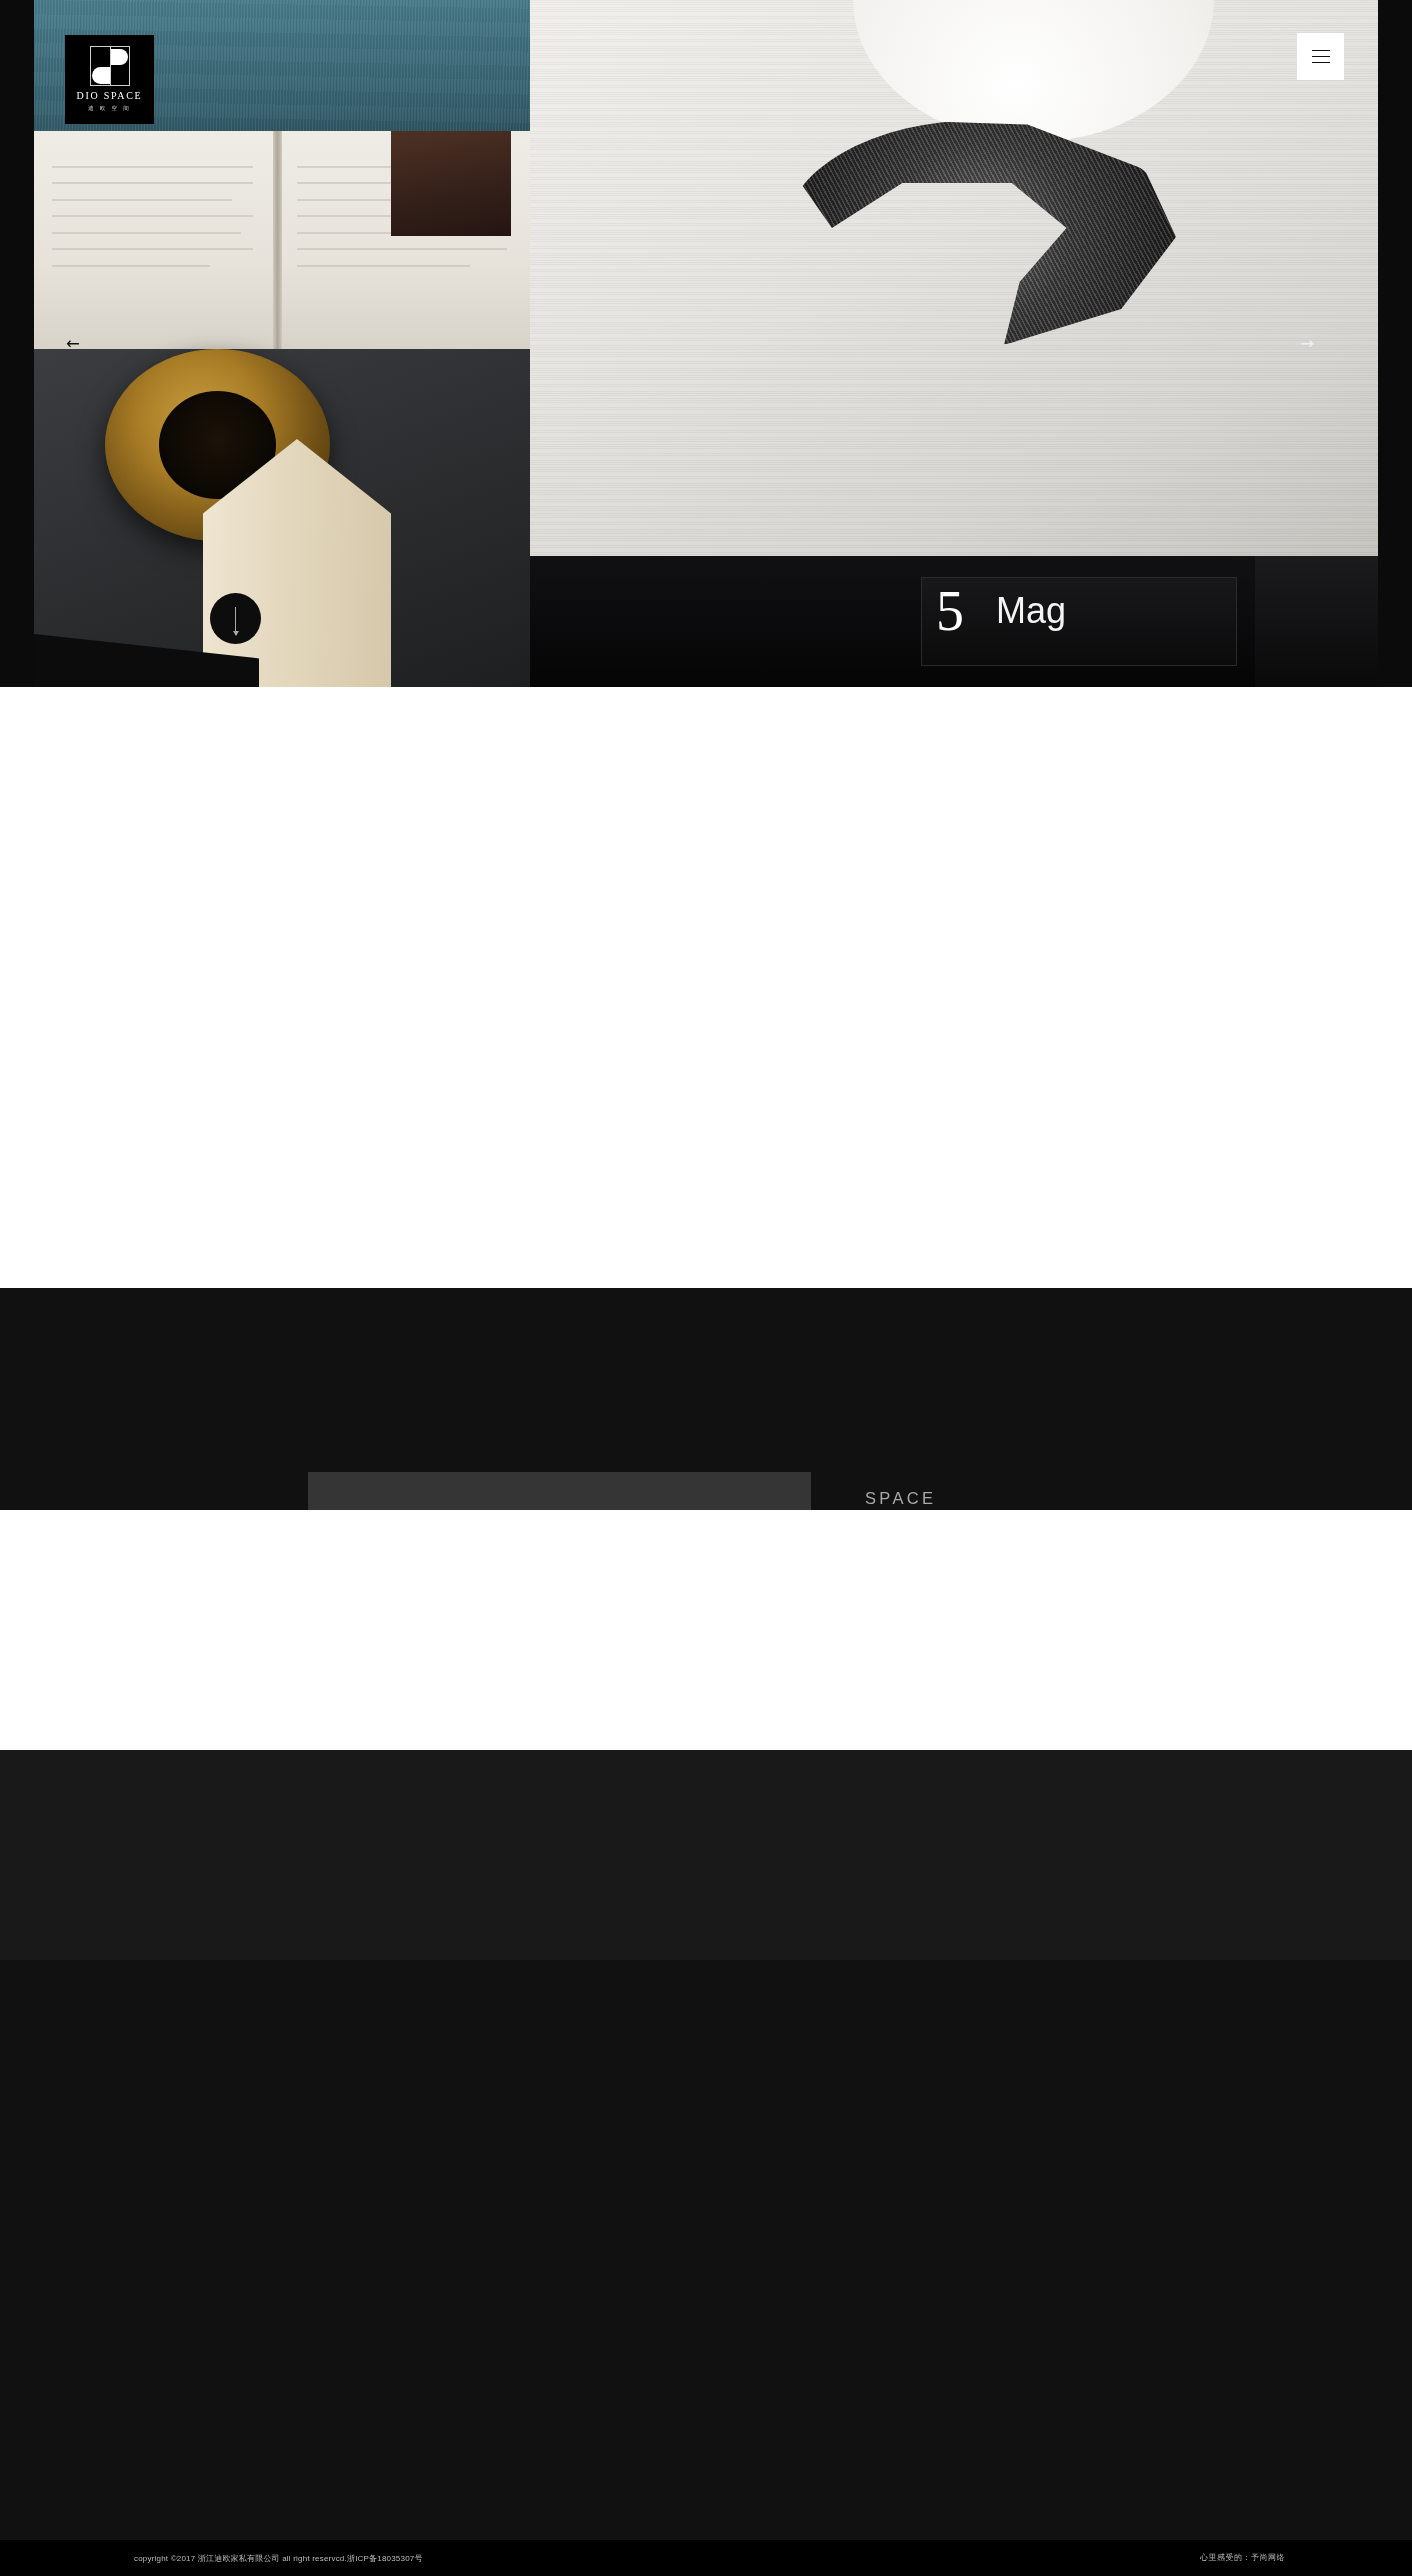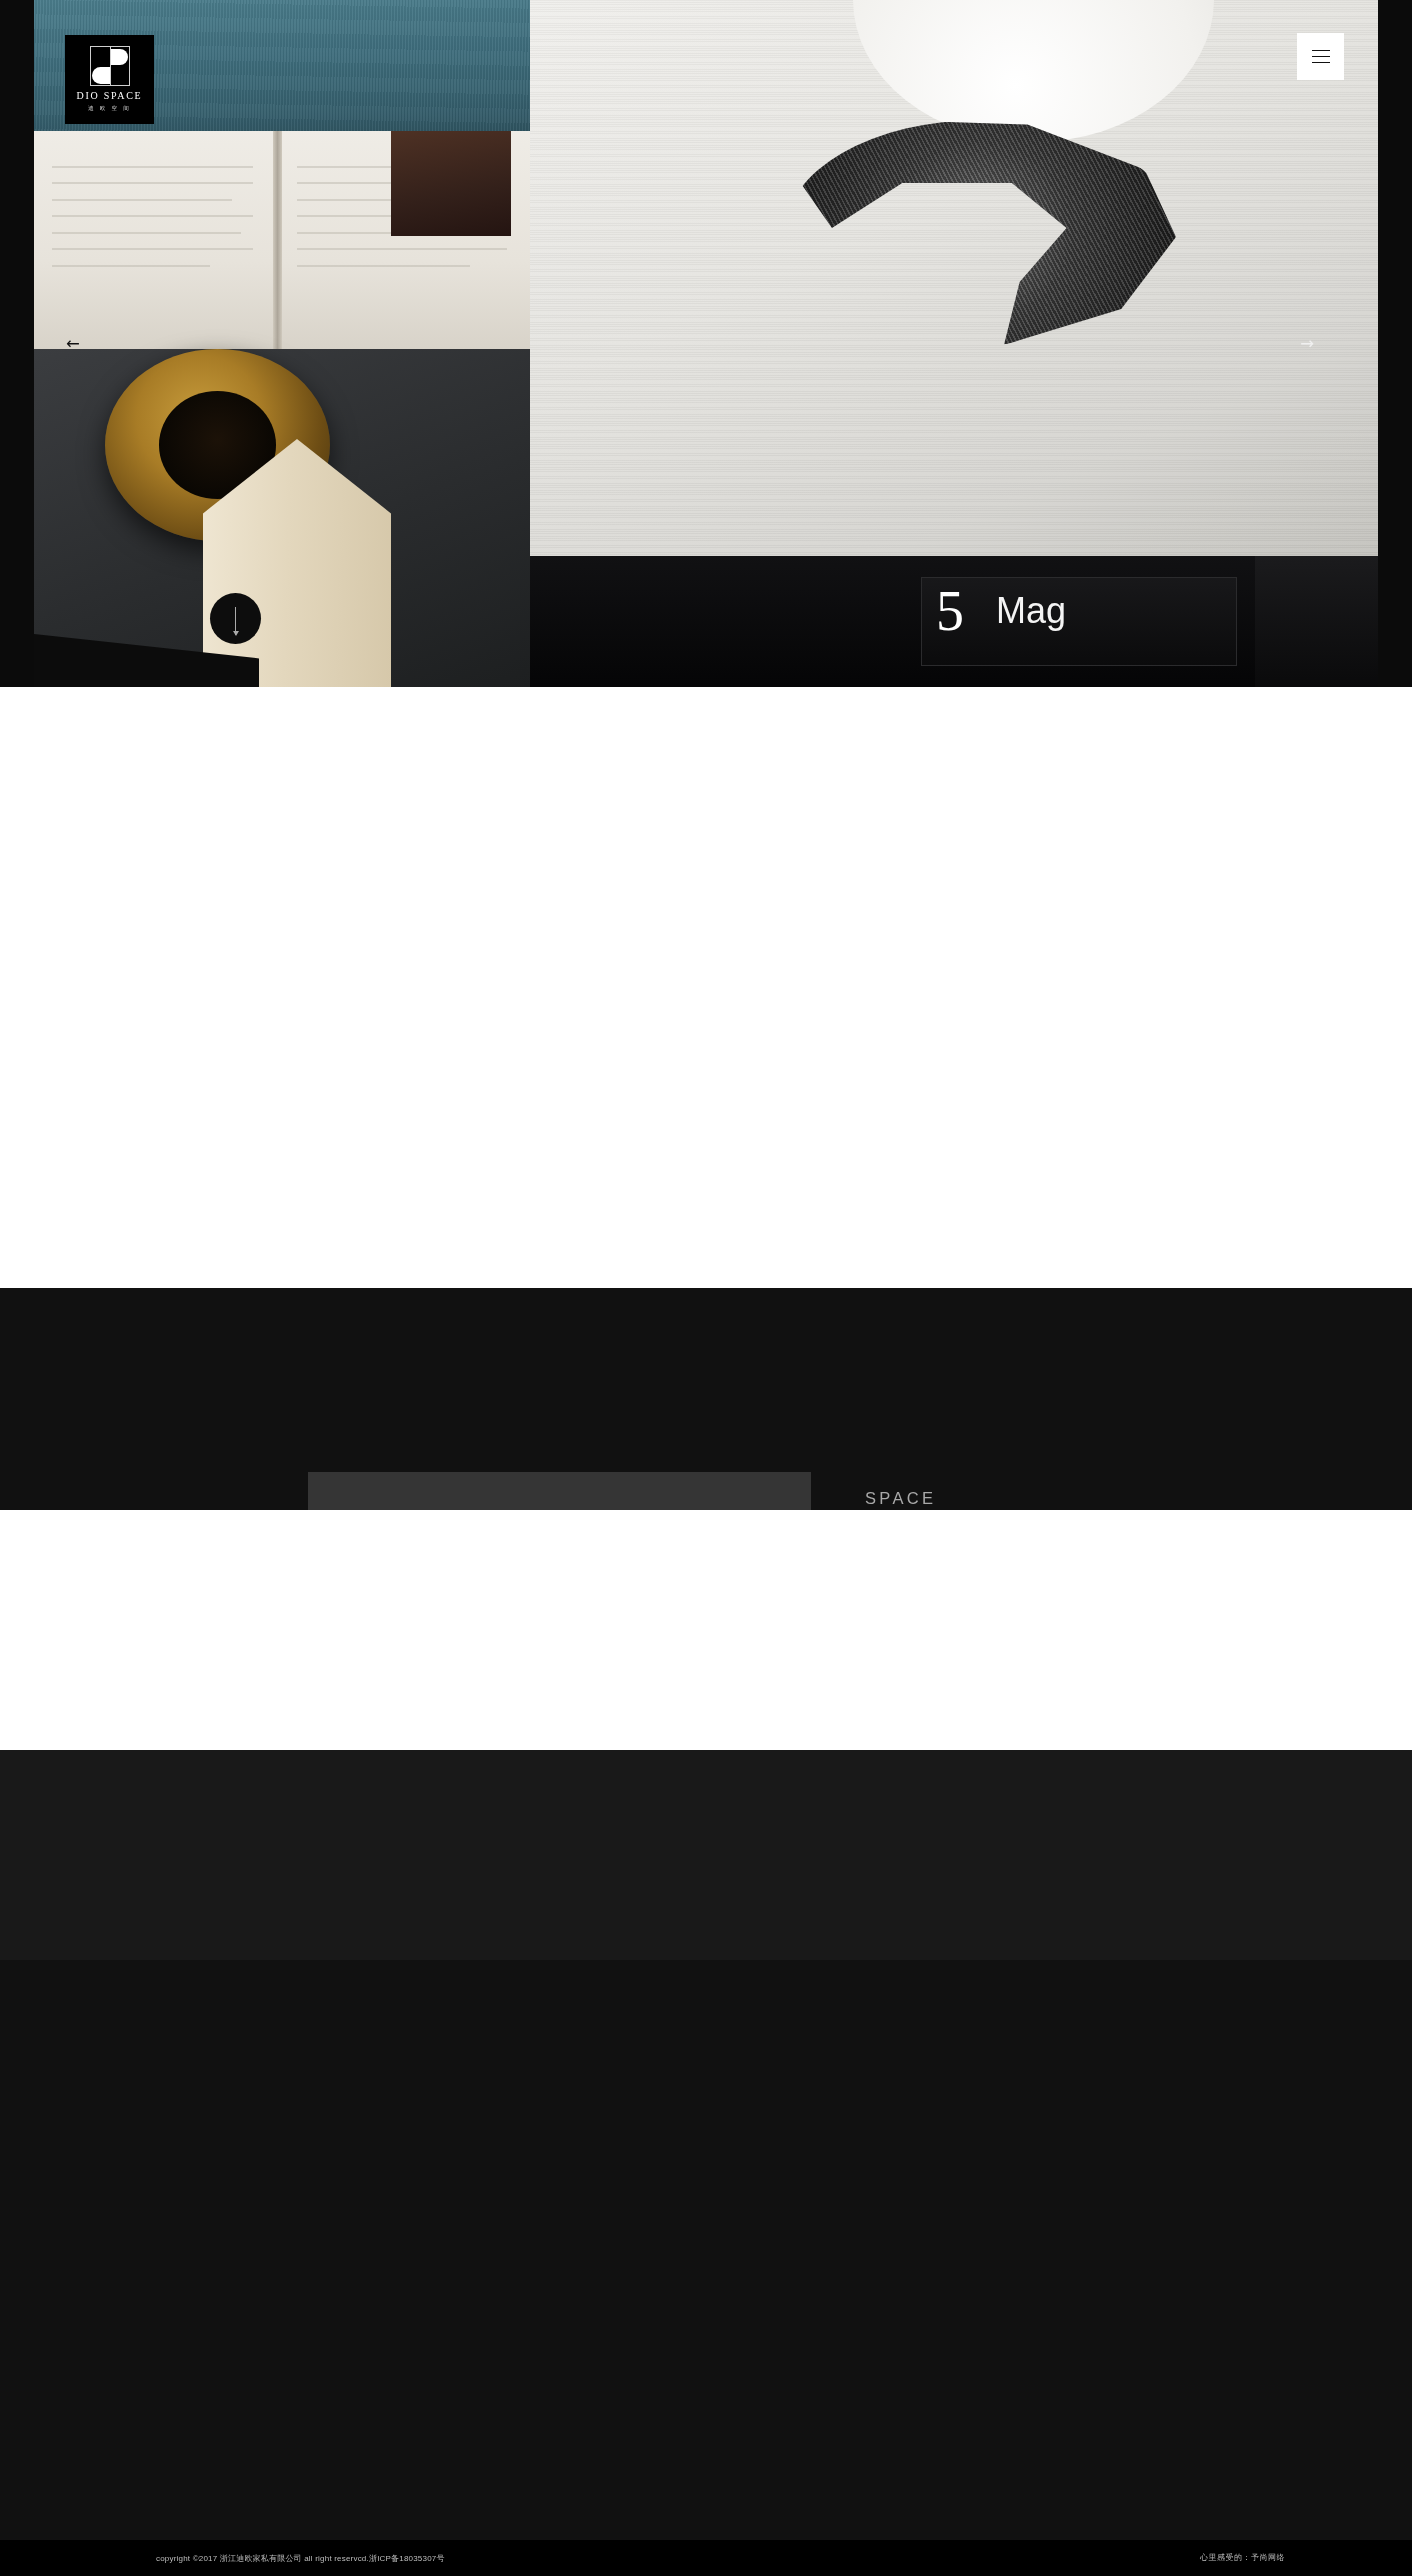--- a/index.html
+++ b/index.html
@@ -225,21 +225,21 @@
     border-radius:46% 46% 38% 38%/55% 55% 45% 45%;
     background:radial-gradient(ellipse at 40% 25%, #e6e7e6 0%, #c9cac9 45%, #9fa0a0 85%);
   }
 
   
   .news { position:relative; width:1412px; height:240px; background:#fff; }
 
   
   .footer { position:relative; width:1412px; height:210px; background:#191919; }
   .copybar { position:absolute; left:0; top:2540px; width:1412px; height:36px; background:#000; }
-  .copybar .cl { position:absolute; left:156px; top:12.8px; color:#bdbdbd; font-size:8px; letter-spacing:0.2px; }
+  .copybar .cl { position:absolute; left:134px; top:12.8px; color:#bdbdbd; font-size:8px; letter-spacing:0.2px; }
   .copybar .cr { position:absolute; left:1200px; top:12px; color:#bdbdbd; font-size:8px; letter-spacing:0.5px; cursor:pointer; }
 </style>
 </head>
 <body>
 
 <section class="hero">
   <div class="hero-side l"></div>
   <div class="hero-side r"></div>
 
   <div class="hero-photo">

